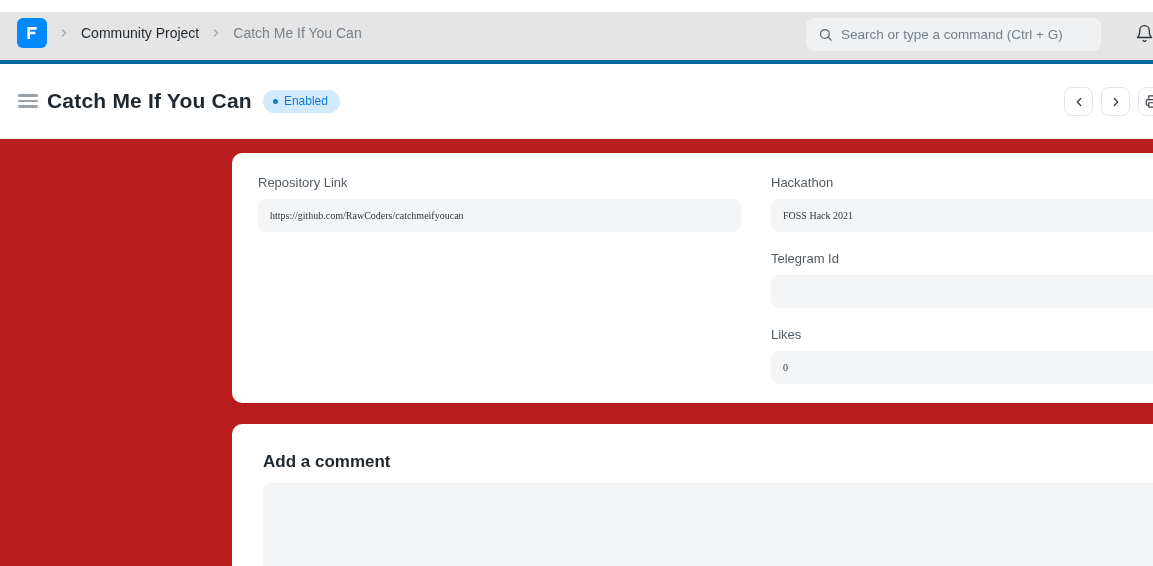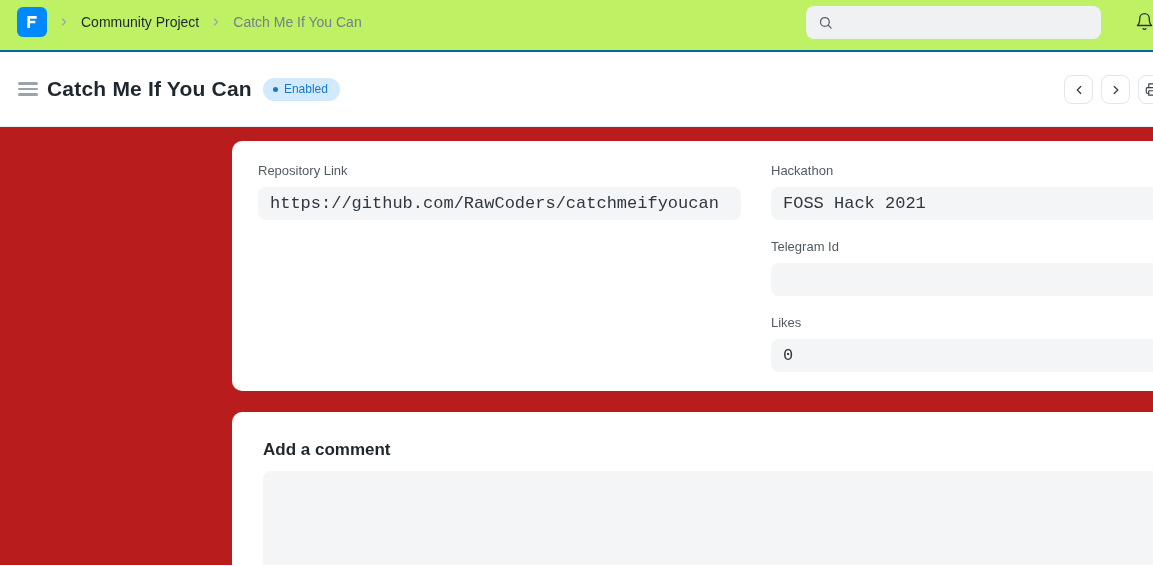--- a/index.html
+++ b/index.html
@@ -1,22 +1,22 @@
 <!DOCTYPE html>
 <html><head>
 <meta charset="utf-8">
 <style>
   * { margin:0; padding:0; box-sizing:border-box; }
   html,body { width:1153px; height:566px; overflow:hidden; background:#fff;
     font-family:"Liberation Sans", sans-serif; }
 
   
-  .navbar { position:relative; height:52px; background:#bef264;
-    border-bottom:2px solid #0369a1; display:flex; align-items:center;
-    padding:0 0 6px 17px; }
+  .navbar { position:relative; height:52px; background:#e5e5e5;
+    border-bottom:4px solid #0369a1; display:flex; align-items:center;
+    padding:0 0 6px 17px;margin-top:12px; }
   .logo { width:30px; height:30px; border-radius:6px; background:#0089ff;
     display:flex; align-items:center; justify-content:center; flex:0 0 auto; }
   .logo svg { display:block; }
   .crumb-sep { color:#9aa4ad; margin:0 11px; display:flex; align-items:center; }
   .crumb { font-size:14px; color:#1f272e; text-decoration:none; cursor:pointer; }
   .crumb.current { color:#74808b; }
   .searchbar { position:absolute; left:806px; top:6px; width:295px; height:33px;
     background:#f0f1f3; border-radius:8px; display:flex; align-items:center;
     padding:0 12px; gap:8px; cursor:text; }
   .searchbar input { border:none; outline:none; background:transparent;
@@ -46,22 +46,22 @@
 
   
   .content { height:438px; background:#b91c1c; overflow:hidden; }
   .card { background:#fff; border-radius:10px; width:1048px; margin-left:232px; }
   .card.form-card { margin-top:14px; height:250px; padding:22px 26px; }
   .form-grid { display:flex; gap:30px; }
   .form-col { width:483px; flex:0 0 auto; }
   .field { margin-bottom:19px; }
   .field label { display:block; font-size:13px; color:#525b63; margin-bottom:9px; }
   .field input { width:100%; height:33px; background:#f4f5f6; border:none;
-    border-radius:8px; padding:0 12px; font-size:17px; color:#30373f;
-    font-family:Liberation Mono, monospace; outline:none; }
+    border-radius:8px; padding:0 12px; font-size:10px; color:#30373f;
+    font-family:Liberation Serif, serif; outline:none; }
 
   .card.comment-card { margin-top:21px; height:320px; padding:28px 31px; }
   .comment-heading { font-size:17px; font-weight:bold; color:#1f272e;
     margin-bottom:11px; }
   .comment-box { width:986px; height:240px; background:#f4f5f6;
     border-radius:8px; cursor:text; }
 </style>
 </head>
 <body>
 
@@ -84,20 +84,21 @@
   </span>
   <span class="crumb current">Catch Me If You Can</span>
 
   <div class="searchbar">
     <span class="search-glyph">
       <svg width="15" height="15" viewBox="0 0 24 24" fill="none" stroke="currentColor" stroke-width="2" stroke-linecap="round">
           <circle cx="11" cy="11" r="7"></circle>
           <line x1="16.5" y1="16.5" x2="21" y2="21"></line>
         </svg>
     </span>
+    <input type="text" placeholder="Search or type a command (Ctrl + G)" style="">
   </div>
 
   <span class="bell">
     <svg width="19" height="19" viewBox="0 0 24 24" fill="none" stroke="currentColor" stroke-width="1.7" stroke-linecap="round" stroke-linejoin="round">
         <path d="M18 8a6 6 0 0 0-12 0c0 7-3 9-3 9h18s-3-2-3-9"></path>
         <path d="M13.73 21a2 2 0 0 1-3.46 0"></path>
       </svg>
   </span>
 </div>
 

